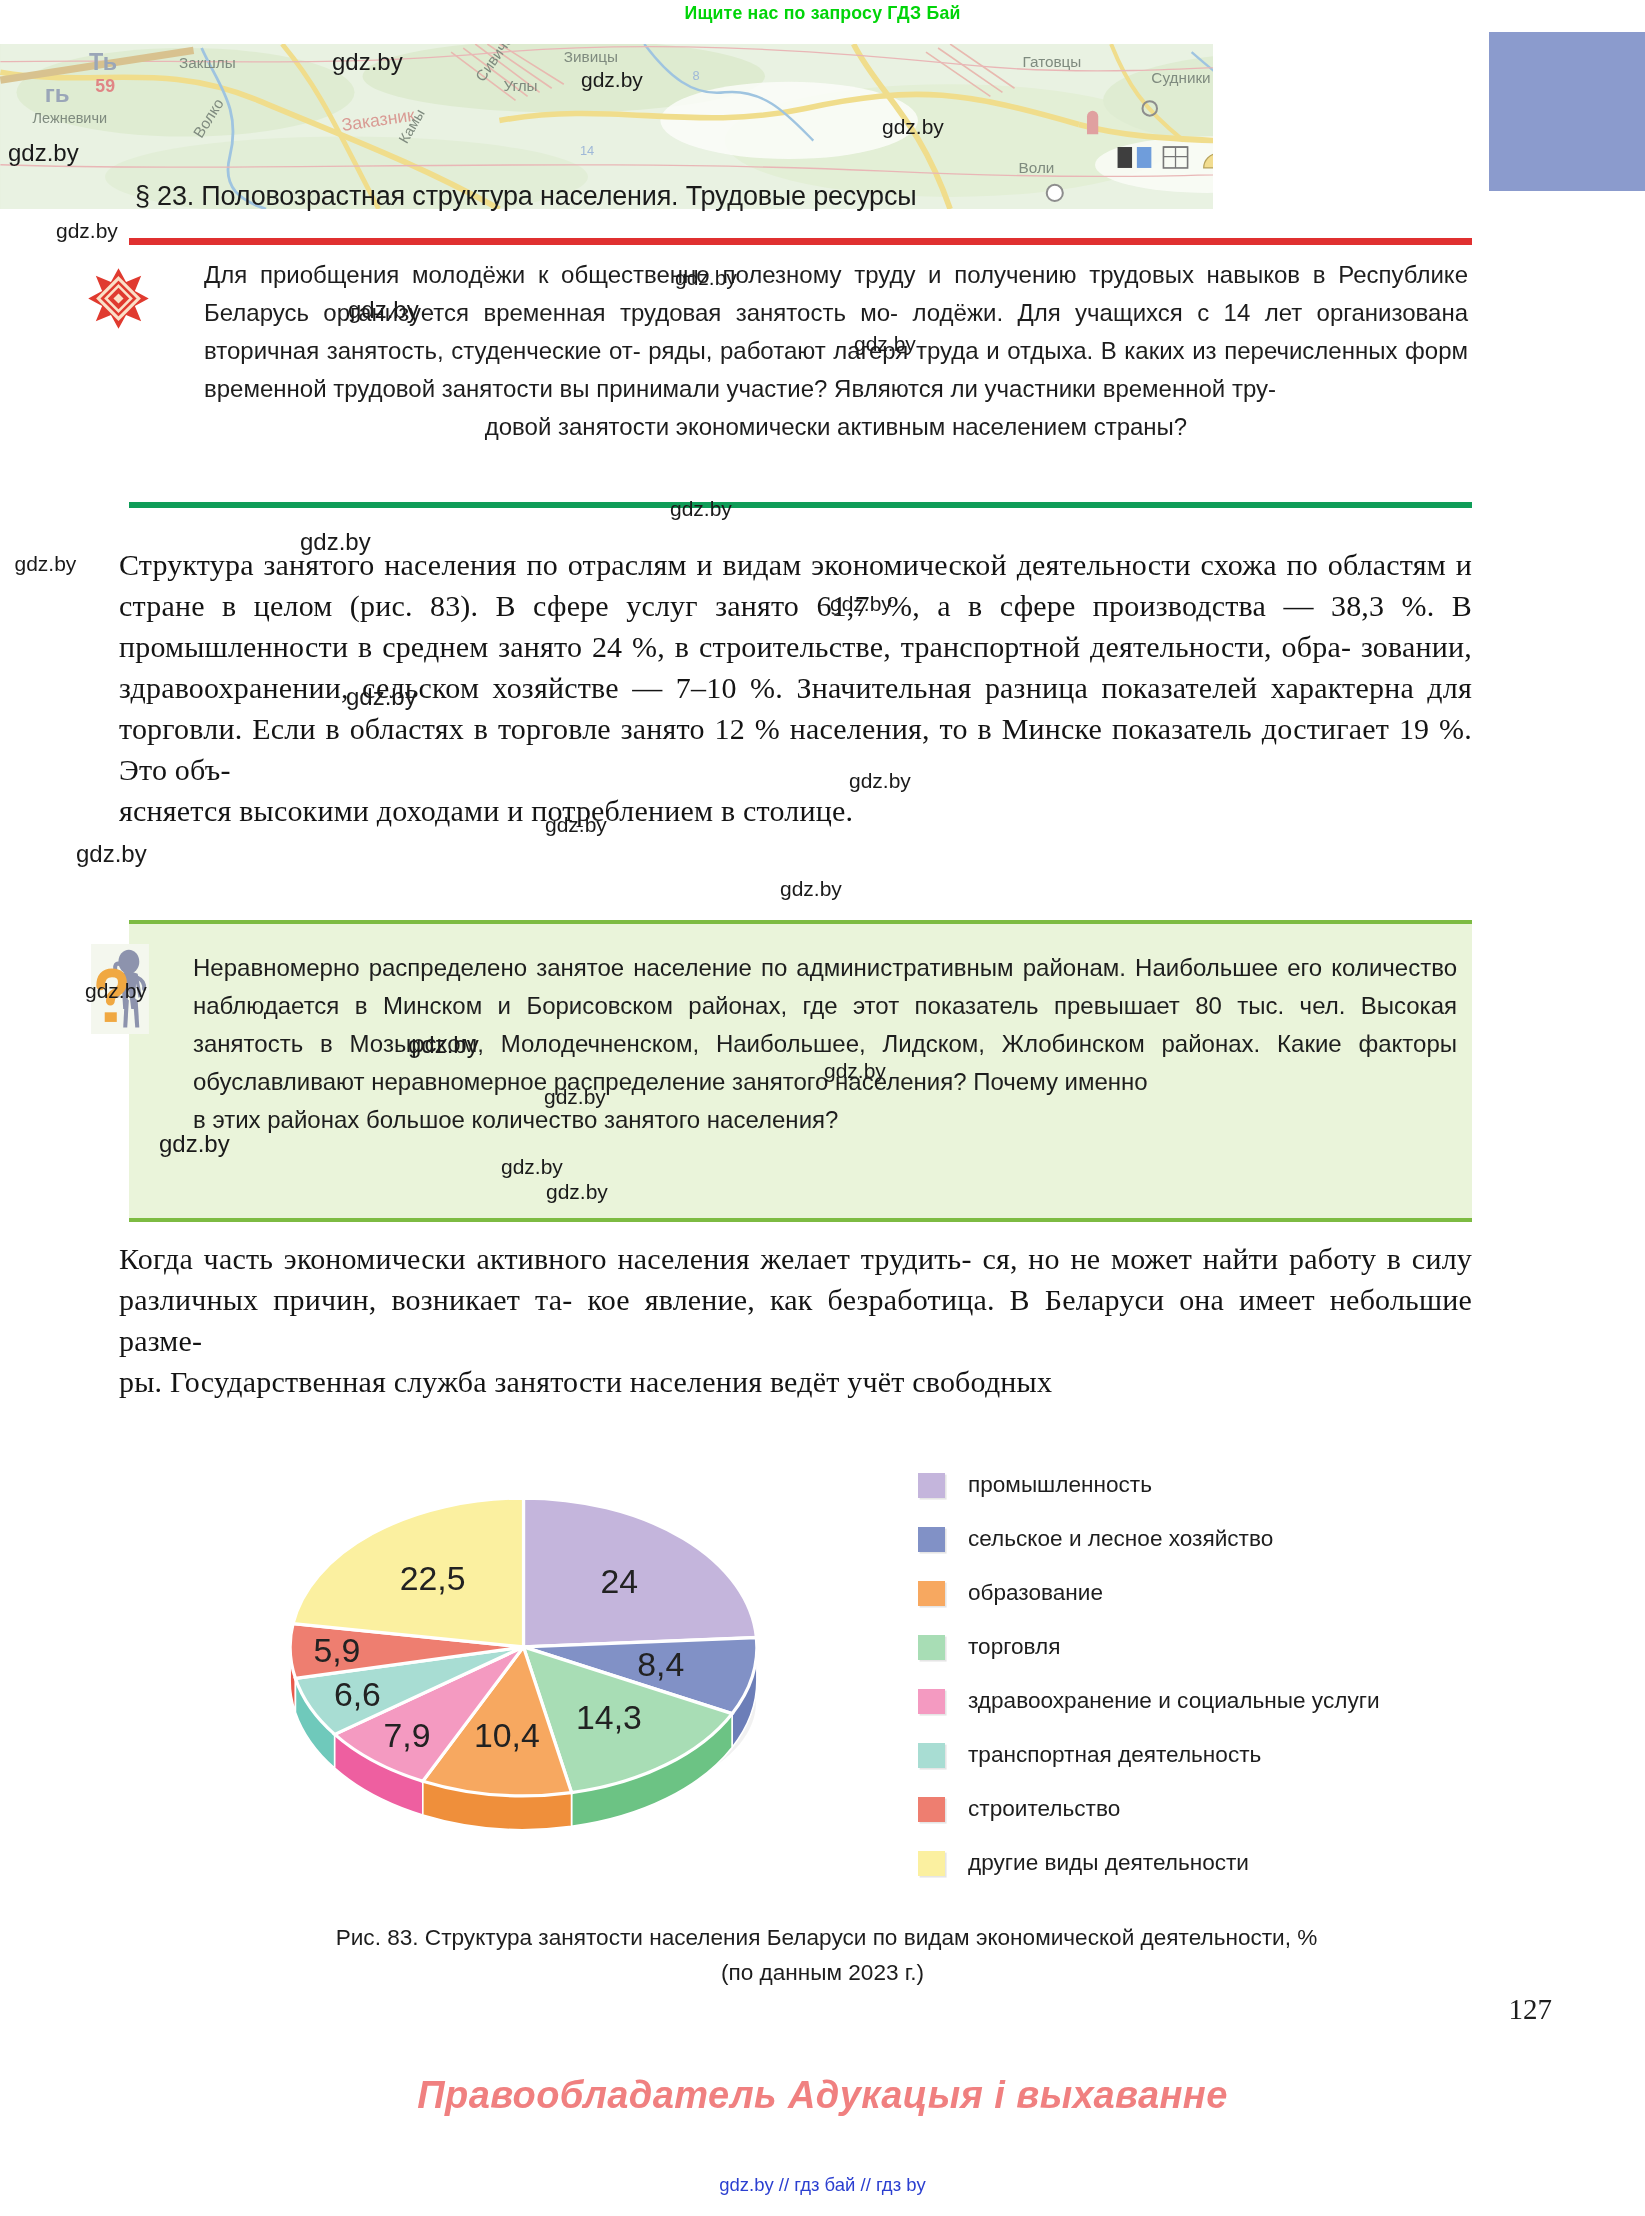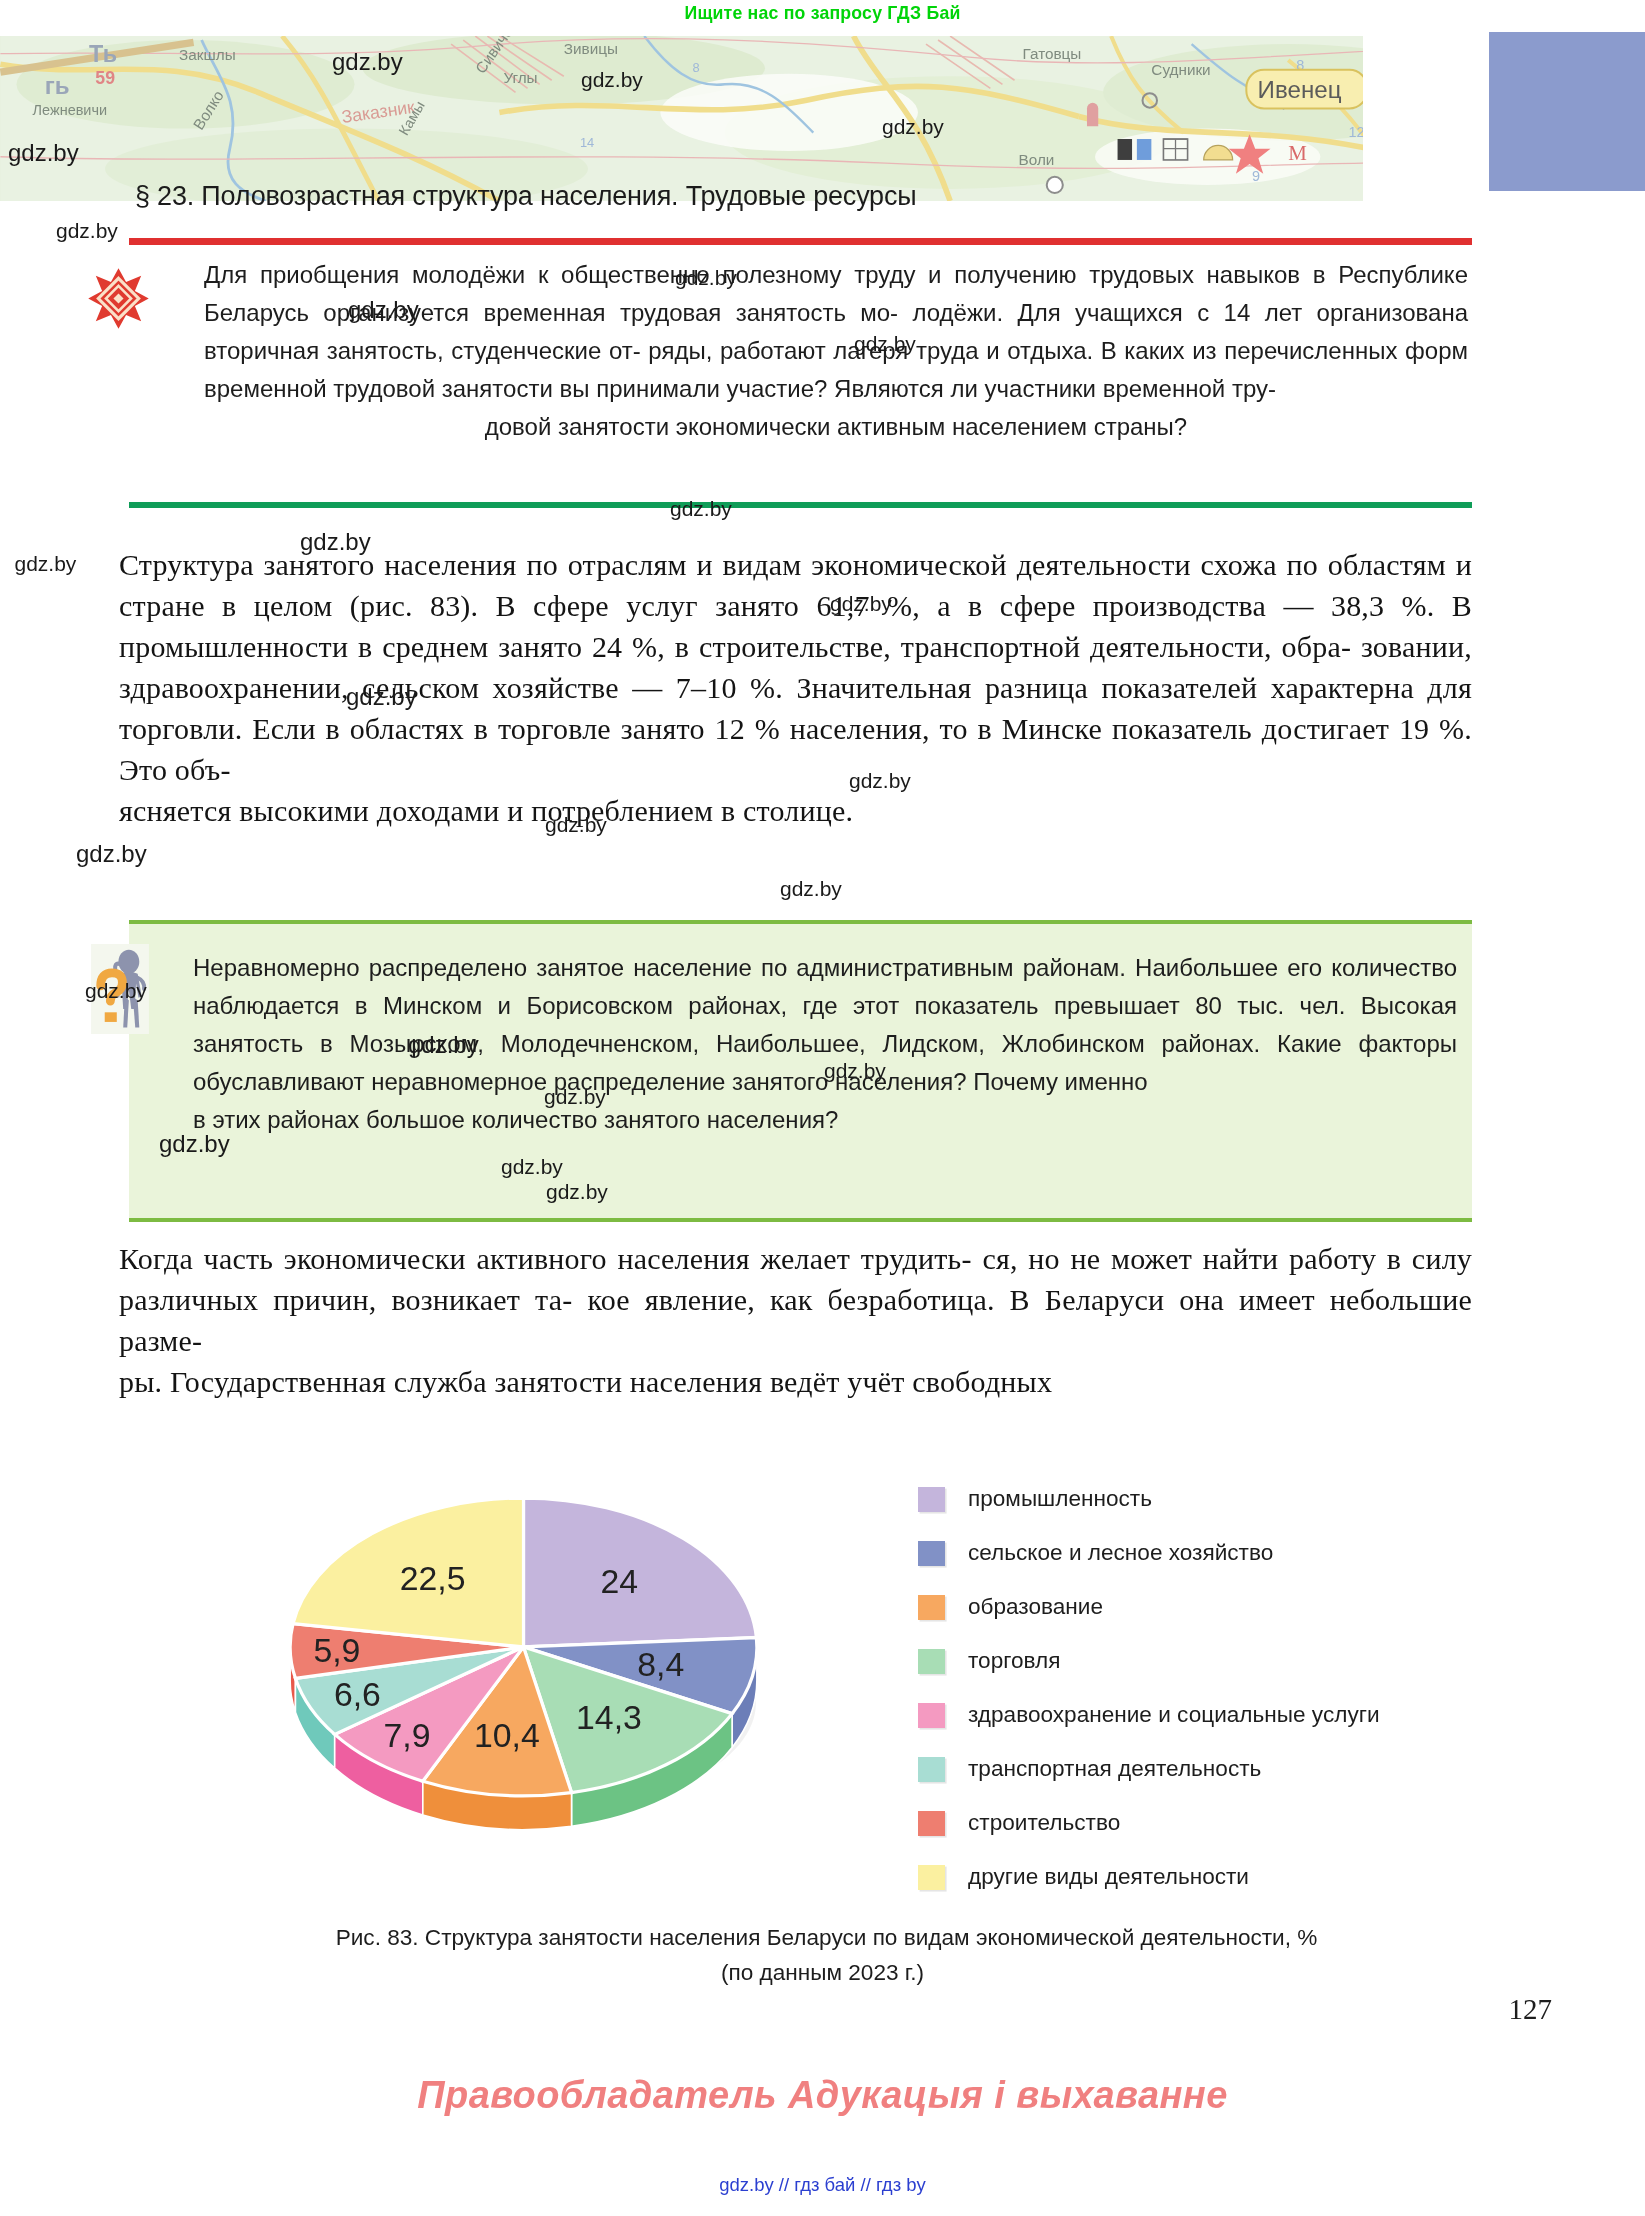--- a/index.html
+++ b/index.html
@@ -33,22 +33,22 @@
 
   
   .header-strip {
     position: absolute;
     top: 32px; left: 0;
     width: 1645px;
     height: 165px;
   }
   .map-band {
     position: absolute;
-    top: 4px; left: 0;
-    width: 1363px;
+    top: 12px; left: 0;
+    width: 1213px;
     height: 165px;
     overflow: hidden;
     background: #e8f0de;
   }
   .map-svg { position: absolute; top:0; left:0; }
   .blue-block {
     position: absolute;
     top: 0; left: 1489px;
     width: 156px;
     height: 159px;
@@ -150,21 +150,21 @@
     width: 1450px; height: 451px;
   }
   .pie-wrap { position:absolute; left:169px; top:56px; }
   .legend {
     position: absolute;
     left: 821px; top: 16px;
     width: 628px;
   }
   .legend-row {
     display: flex;
-    align-items: flex-end;
+    align-items: center;
     height: 54px;
   }
   .legend-swatch {
     width: 26.6px; height: 25px;
     margin-right: 23.4px;
     flex: 0 0 auto;
     box-shadow: 1.6px 1.6px 0 rgba(0,0,0,0.10);
   }
   .legend-label {
     font-size: 22.6px;

